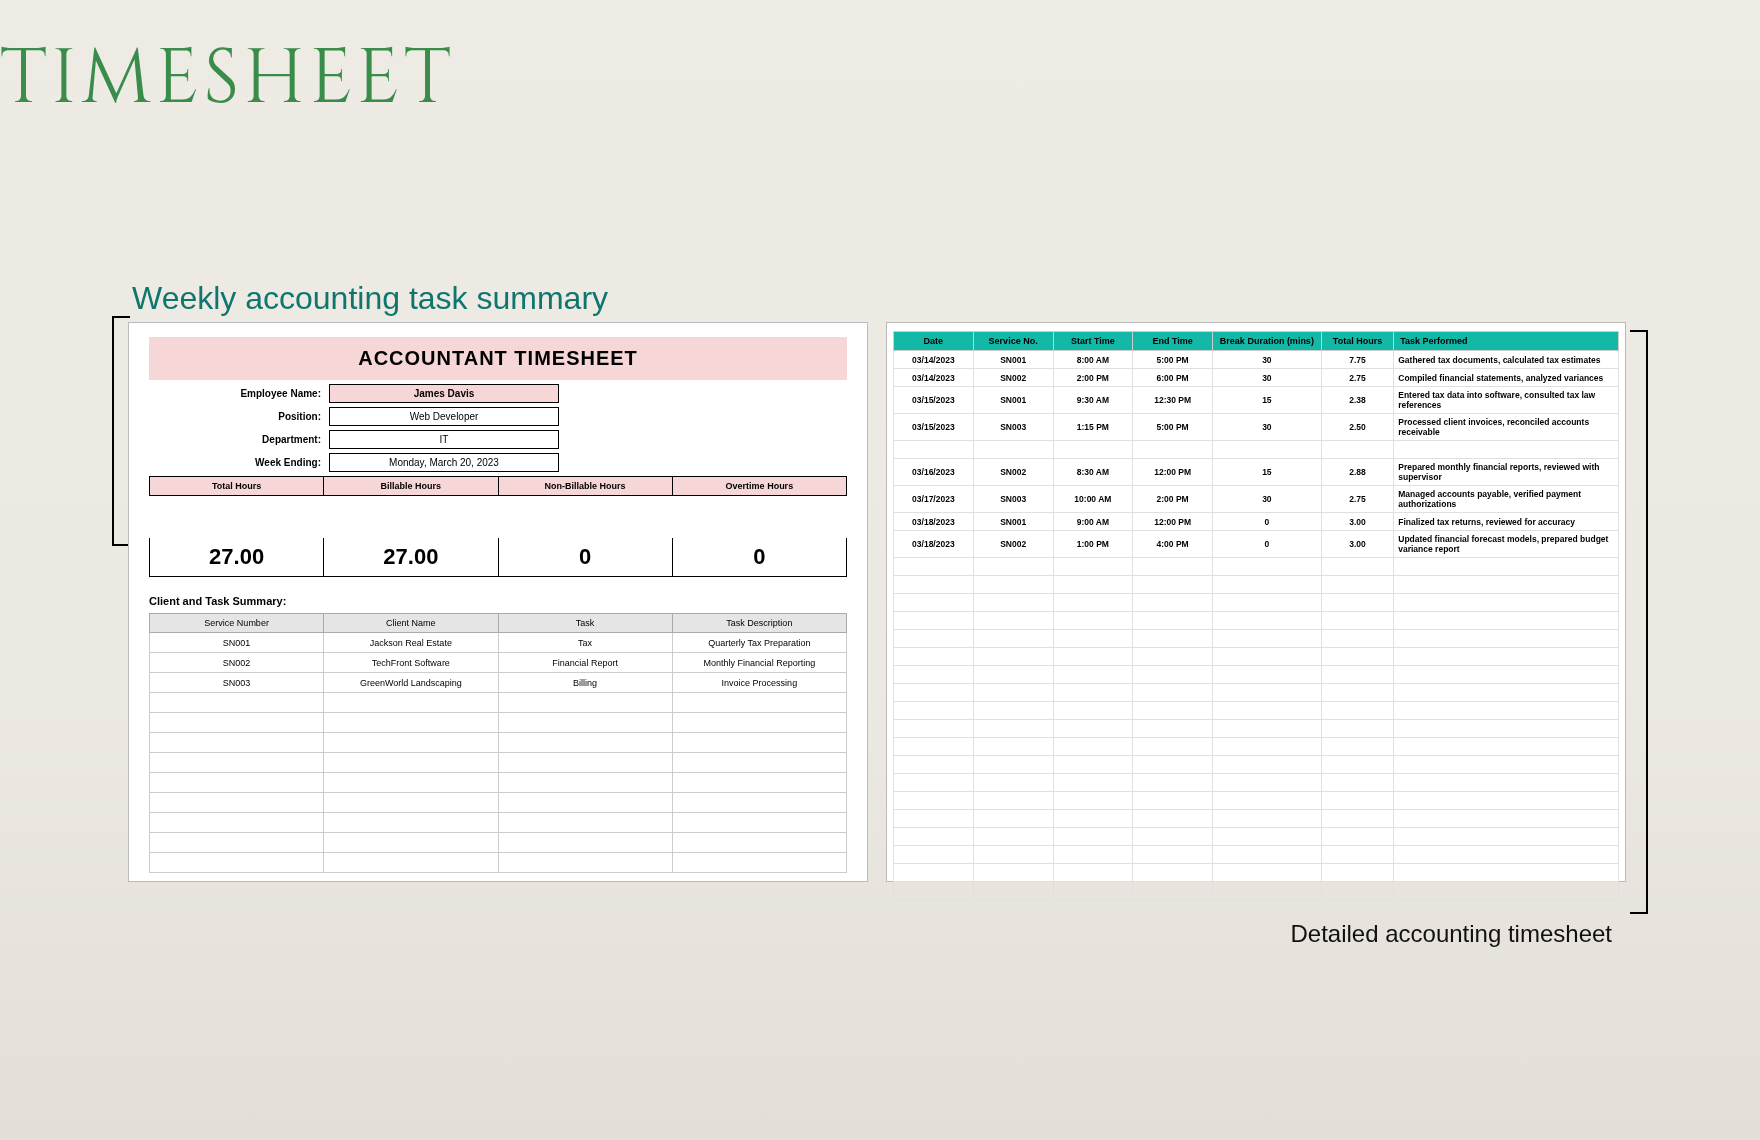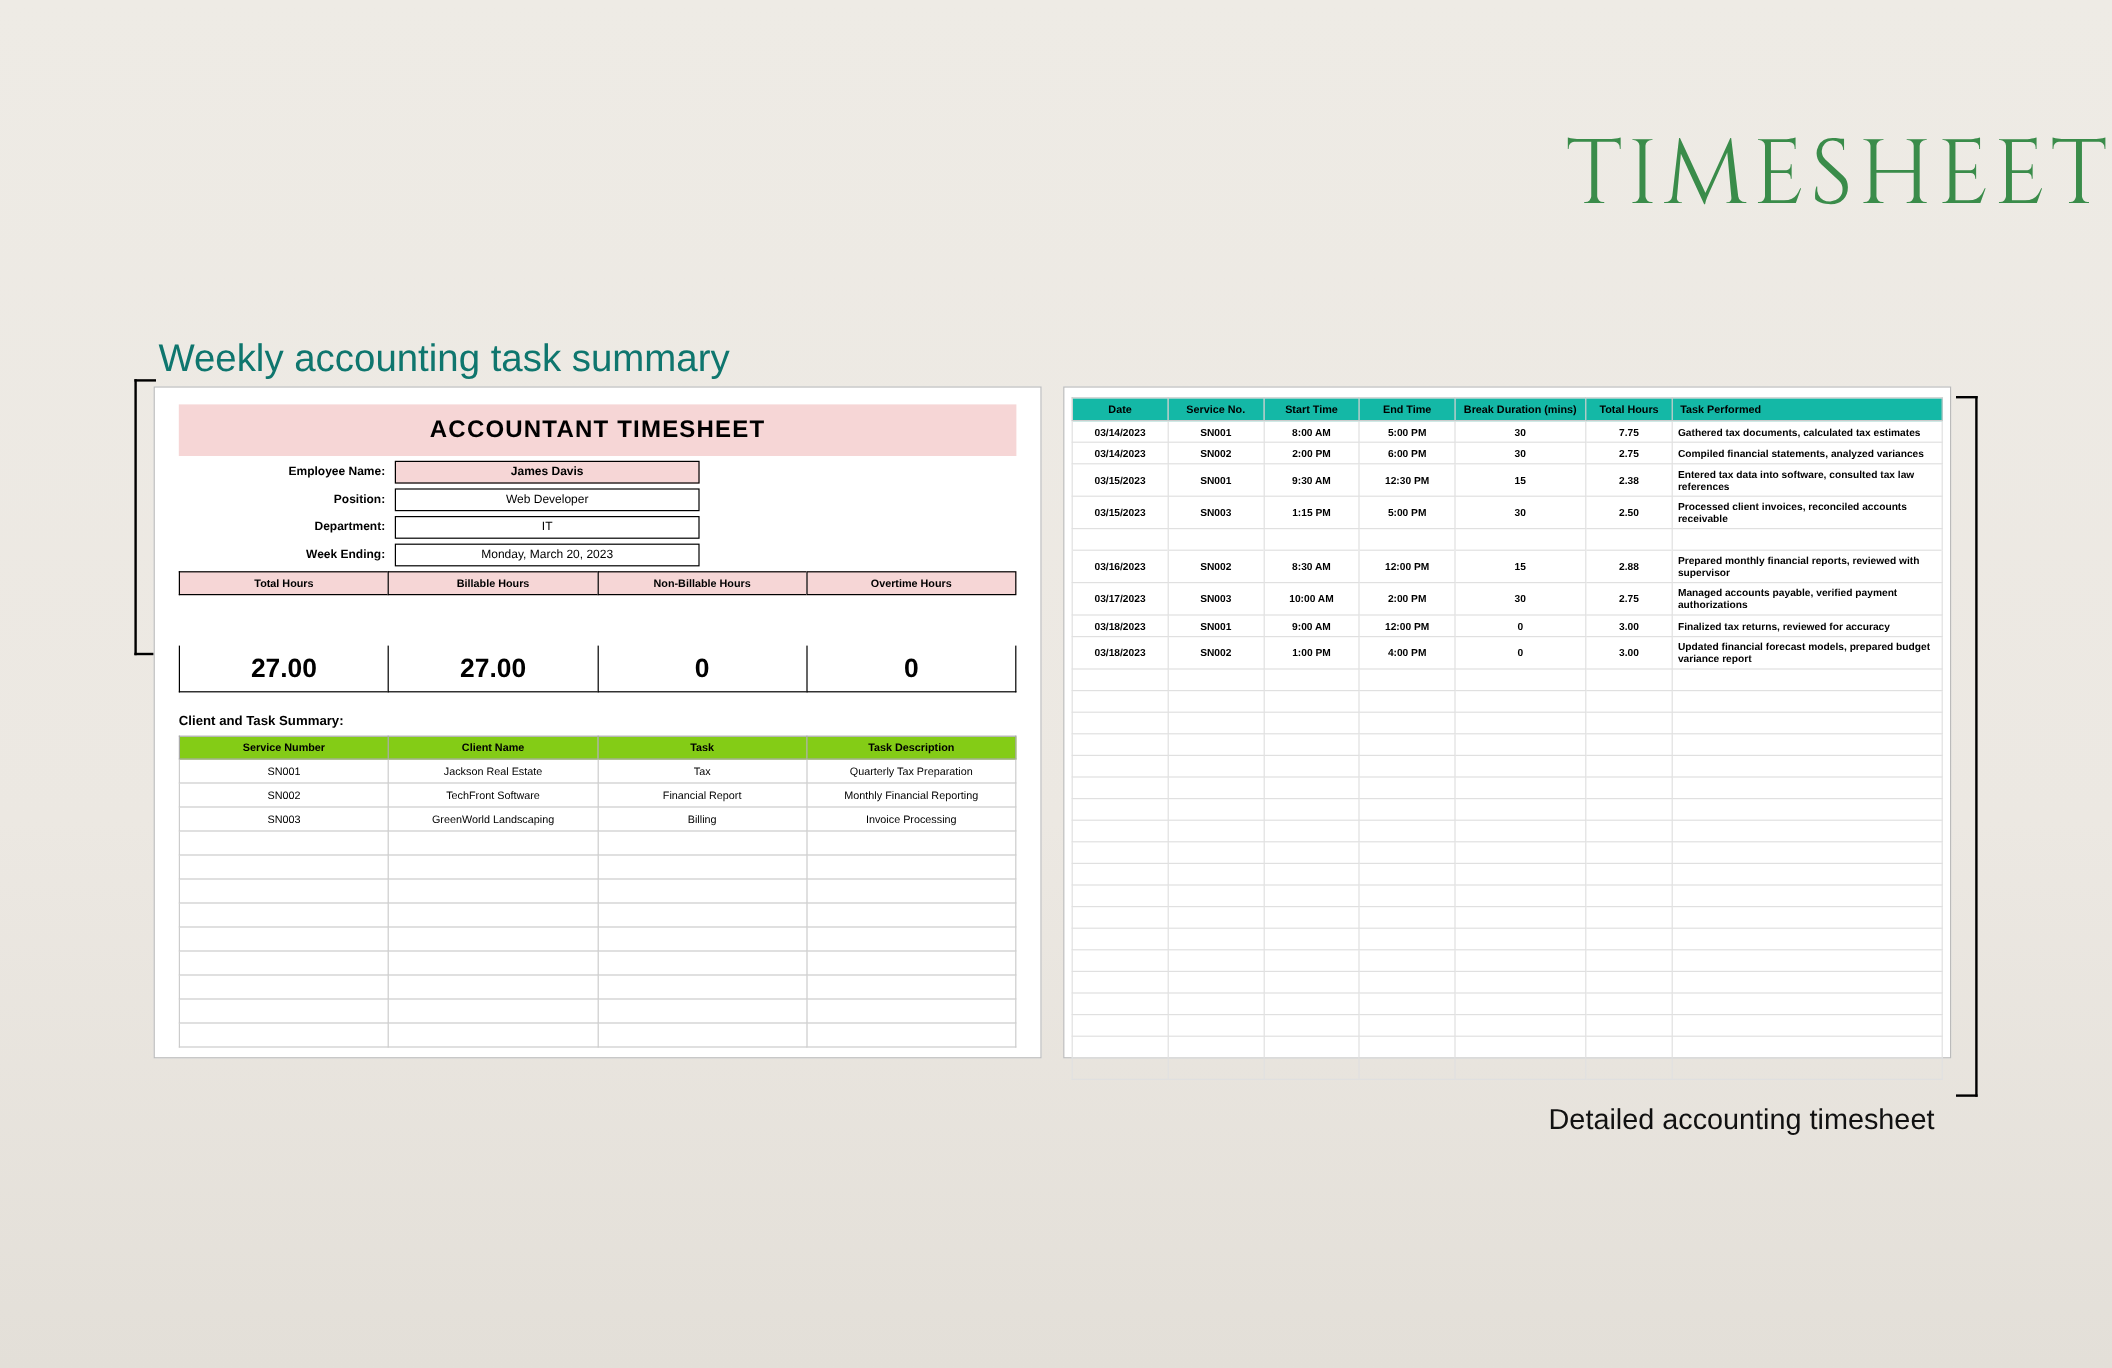--- a/index.html
+++ b/index.html
@@ -3,21 +3,21 @@
 <meta charset="utf-8">
 <style>
 * { box-sizing: border-box; margin: 0; padding: 0; }
 body {
   width: 1760px; height: 1140px;
   background: linear-gradient(180deg, #eeebe5 0%, #ece8e2 60%, #e3dfd8 100%);
   font-family: Arial, Helvetica, sans-serif;
   position: relative; overflow: hidden;
 }
 .page-title {
-  text-align: right; padding-top: 96px;
+  text-align: left; padding-top: 28px;
   font-family: 'Trajan Pro', 'Cinzel', Georgia, serif;
   font-size: 76px; color: #3a8c4a; letter-spacing: 4px;
 }
 .caption-left {
   position: absolute; left: 132px; top: 280px;
   font-size: 32px; color: #0f766e;
 }
 .caption-right {
   position: absolute; right: 148px; top: 920px;
   font-size: 24px; color: #111;
@@ -41,41 +41,41 @@
 }
 .st-title {
   background: #f6d6d6; text-align: center;
   font-size: 20px; font-weight: 800; letter-spacing: 1px;
   padding: 10px 0; margin: 6px 0 4px;
 }
 .info-rows { margin-left: 60px; }
 .info-row { display: flex; align-items: center; margin-bottom: 4px; }
 .info-label { width: 120px; text-align: right; font-weight: 700; font-size: 10px; padding-right: 8px; }
 .info-val {
-  width: 254px; border: 1px solid #000; padding: 3px 0;
+  width: 230px; border: 1px solid #000; padding: 3px 0;
   text-align: center; font-size: 10px;
 }
 .info-val.hl { background: #f6d6d6; font-weight: 700; }
 .section-label { font-weight: 800; font-size: 11px; margin: 18px 0 6px; }
 .summary-head, .summary-vals { display: flex; }
 .summary-head > div {
   flex: 1; background: #f6d6d6; border: 1px solid #000;
   font-size: 9px; font-weight: 700; text-align: center; padding: 4px 0;
   border-right: none;
 }
 .summary-head > div:last-child { border-right: 1px solid #000; }
 .summary-vals > div {
   flex: 1; border: 1px solid #000; border-top: none; border-right: none;
   font-size: 22px; font-weight: 800; text-align: center; padding: 6px 0; margin-top: 42px;
 }
 .summary-vals > div:last-child { border-right: 1px solid #000; }
 .ct-table { width: 100%; border-collapse: collapse; table-layout: fixed; }
 .ct-table th {
-  background: #84cc16; border: 1px solid #aaa; font-size: 9px;
-  font-weight: 700; padding: 4px 2px;
+  background: #e5e5e5; border: 1px solid #aaa; font-size: 9px;
+  font-weight: 400; padding: 4px 2px;
 }
 .ct-table td {
   border: 1px solid #ccc; font-size: 9px; text-align: center;
   padding: 4px 2px; height: 20px;
 }
 .detail-table { width: 100%; border-collapse: collapse; table-layout: fixed; }
 .detail-table th {
   background: #14b8a6; border: 1px solid #ccc;
   font-size: 9px; font-weight: 800; padding: 4px 2px; text-align: center;
 }

